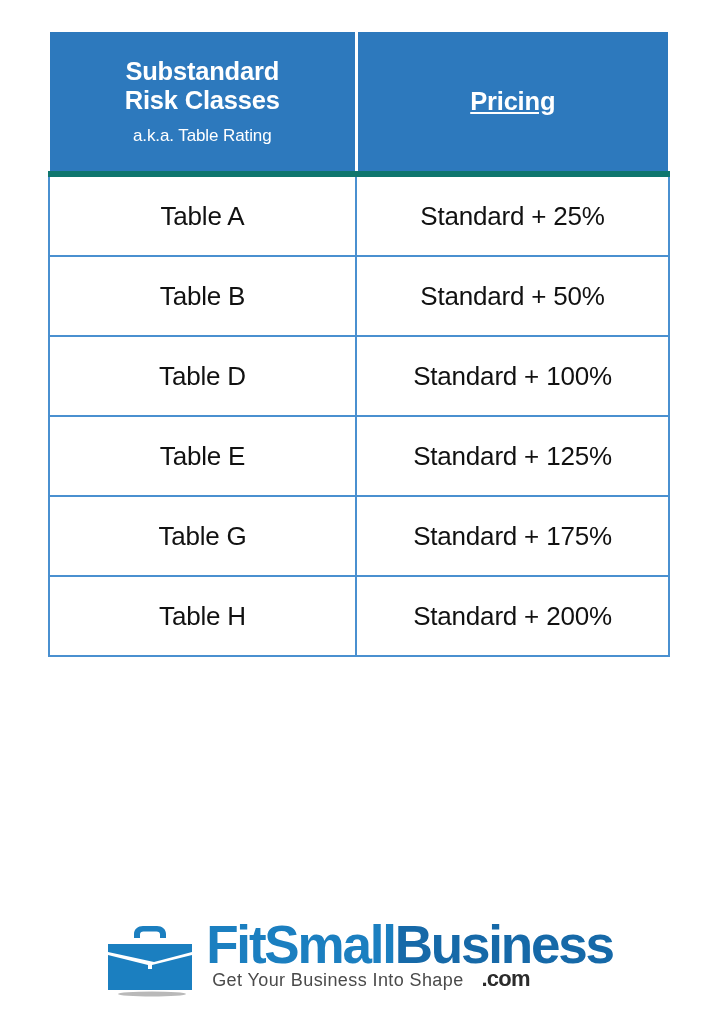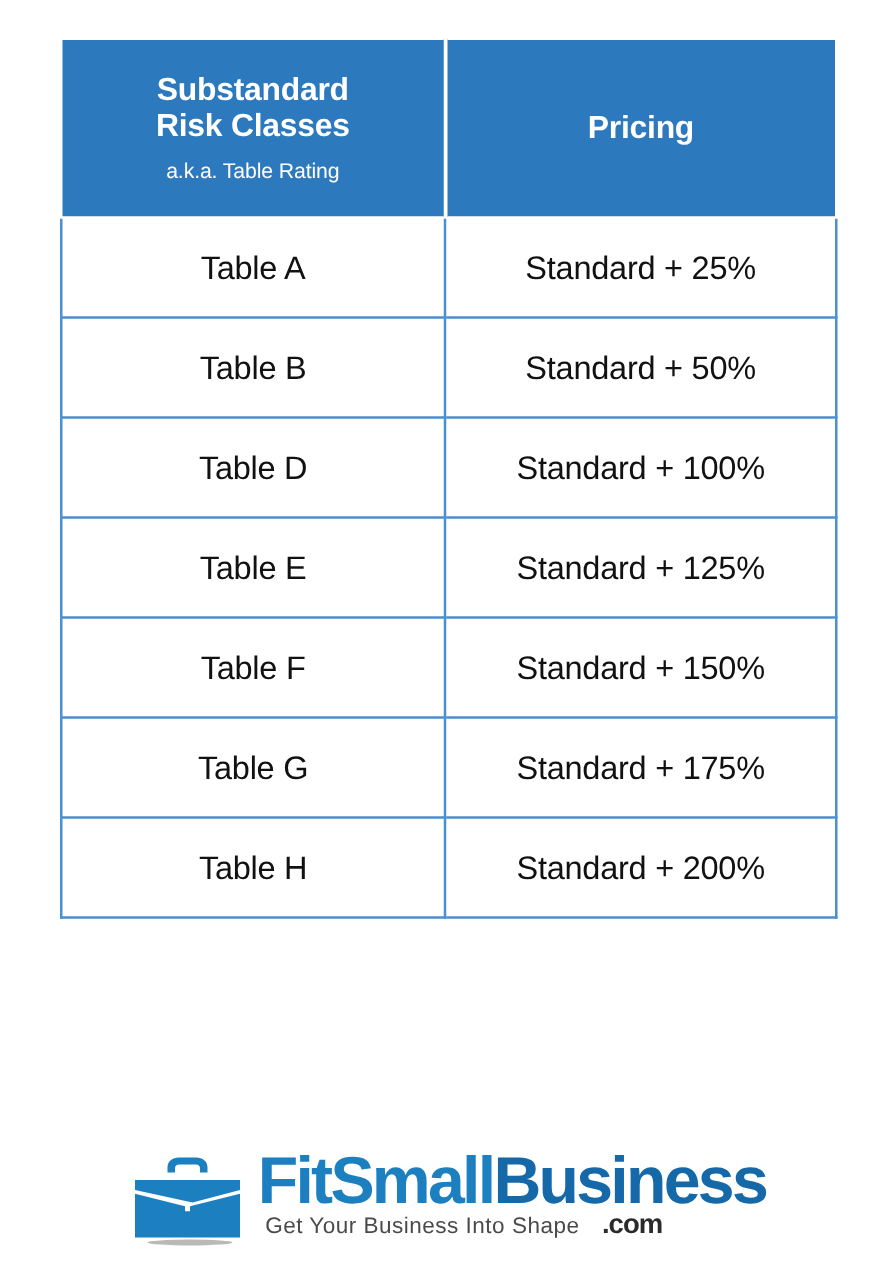--- a/index.html
+++ b/index.html
@@ -80,34 +80,35 @@
     margin-top: 11px;
     font-size: 17px;
     font-weight: normal;
     letter-spacing: -0.1px;
   }
   .head-pricing {
     font-size: 25.5px;
     font-weight: bold;
     letter-spacing: -0.2px;
     display: block;
+    text-decoration: underline;
   }
 
   
   tbody td {
     height: 78px;
     text-align: center;
     vertical-align: middle;
     font-size: 26px;
     font-weight: normal;
     color: #111111;
     background: #ffffff;
     letter-spacing: -0.2px;
   }
-  tbody tr:first-child td { border-top: 2px solid #0f766e; }
+  tbody tr:first-child td { border-top: 6px solid #0f766e; }
 
   
   .logo {
     position: absolute;
     left: 0;
     top: 918px;
     width: 717px;
     height: 92px;
     display: flex;
     align-items: flex-start;
@@ -201,24 +202,20 @@
         </tr>
         <tr>
           <td>Table D</td>
           <td>Standard + 100%</td>
         </tr>
         <tr>
           <td>Table E</td>
           <td>Standard + 125%</td>
         </tr>
         <tr>
-          <td>Table F</td>
-          <td>Standard + 150%</td>
-        </tr>
-        <tr>
           <td>Table G</td>
           <td>Standard + 175%</td>
         </tr>
         <tr>
           <td>Table H</td>
           <td>Standard + 200%</td>
         </tr>
       </tbody>
   </table>
 

